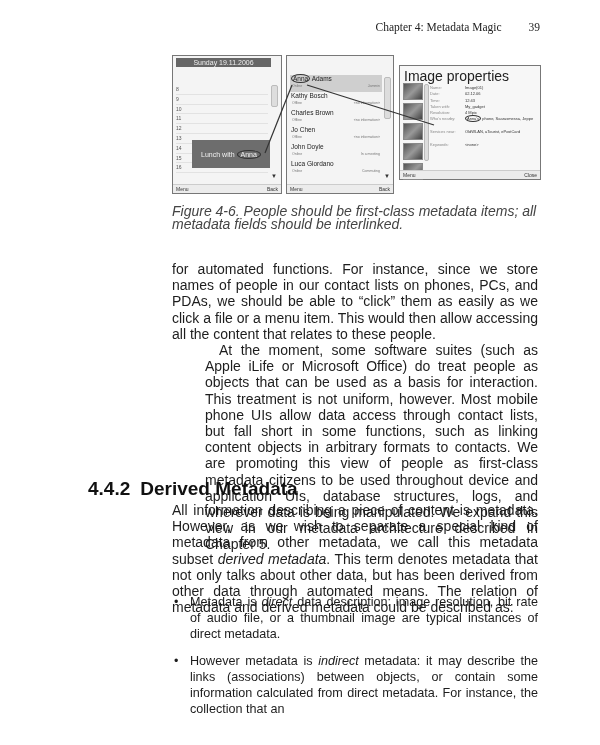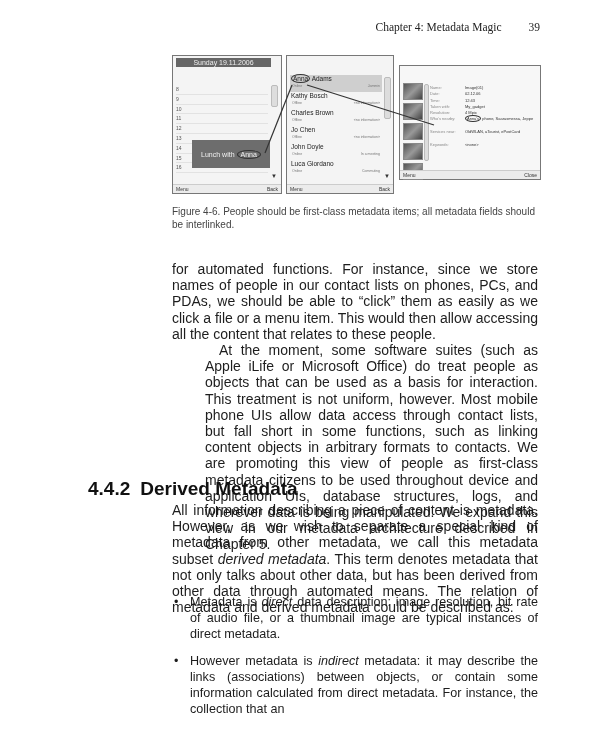--- a/index.html
+++ b/index.html
@@ -45,22 +45,22 @@
   .img .thumbs { position: absolute; left: 3px; top: 17px; width: 20px; }
   .img .thumbs div { width: 18px; height: 15px; margin-bottom: 3px; background: linear-gradient(135deg,#555,#999,#444); border: 1px solid #888; }
   .img .props { position: absolute; left: 30px; top: 19px; width: 105px; font-size: 4px; color: #555; }
   .img .props .pr { display: flex; height: 6.3px; line-height: 6.3px; }
   .img .props .k { width: 35px; color: #888; }
   .img .props .v { color: #333; }
   .img .props .circ { border: 1.5px solid #333; border-radius: 50%; padding: 0 1px; }
 
   .connector { position: absolute; left: 0; top: 0; width: 370px; height: 145px; pointer-events: none; }
 
-  .caption { position: absolute; left: 172px; top: 205px; width: 366px; font-size: 10px;
-             font-family: "Liberation Sans", sans-serif; color: #444; line-height: 13px; }
+  .caption { position: absolute; left: 172px; top: 205px; width: 366px; font-size: 14px;
+             font-style: italic; font-family: "Liberation Sans", sans-serif; color: #444; line-height: 13px; }
 
   .body { position: absolute; left: 172px; width: 366px; font-family: "Liberation Sans", sans-serif;
           font-size: 14px; line-height: 16.2px; text-align: justify; color: #1d1d1d; }
   .body p { margin: 0; }
   .body p.indent { text-indent: 14px; margin-left: 33px; }
   .p1 { top: 261px; }
 
   .h2 { position: absolute; left: 88px; top: 478px; font-family: "Liberation Sans", sans-serif;
         font-size: 19px; font-weight: bold; color: #111; }
   .h2 .num { margin-right: 10px; }
@@ -154,20 +154,21 @@
     </div>
     <div class="scrollbar" style="left:97px; top:21px; height:40px;"></div>
     <div class="scroll-arrow" style="left:97px; top:117px;">▼</div>
     <div class="softkeys">
       <span>Menu</span>
       <span>Back</span>
     </div>
   </div>
 
   <div class="phone img">
+    <div class="ptitle">Image properties</div>
     <div class="thumbs">
       <div></div>
       <div></div>
       <div></div>
       <div></div>
       <div></div>
     </div>
     <div class="scrollbar" style="left:24px; top:18px; height:75px; width:3px;"></div>
     <div class="props">
       <div class="pr">

